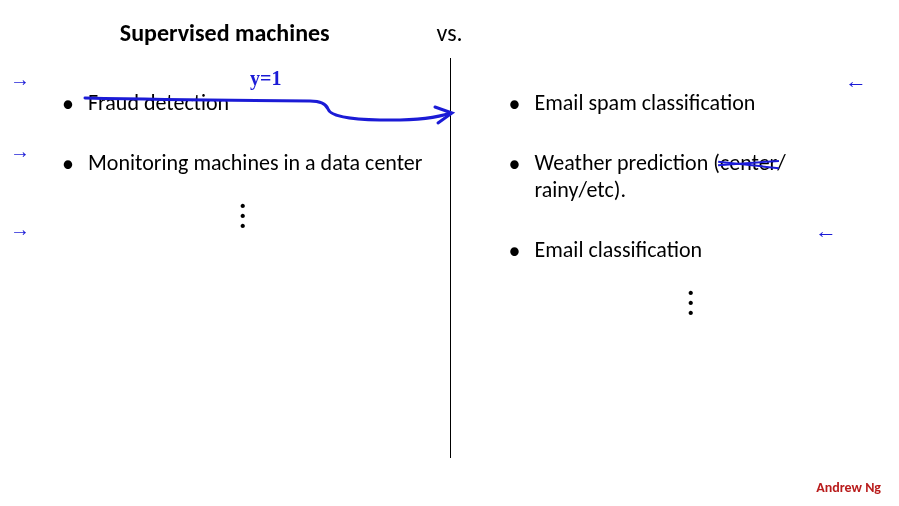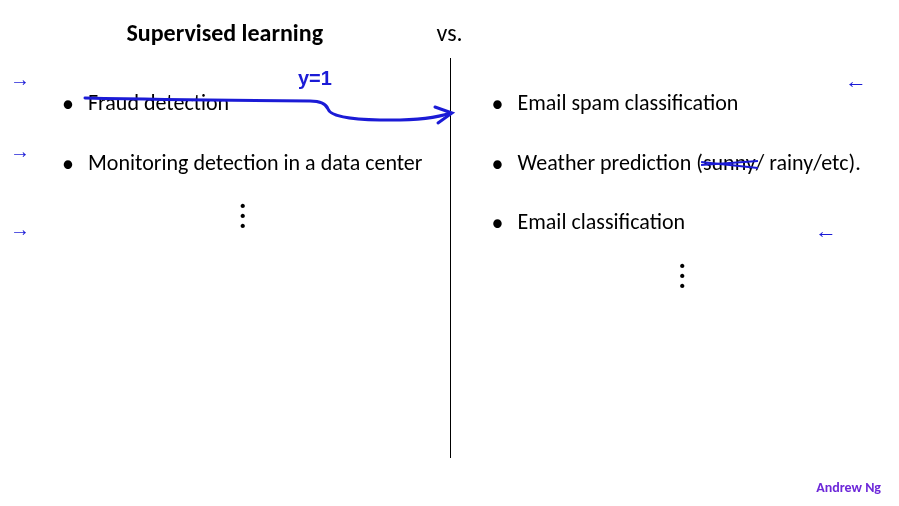--- a/index.html
+++ b/index.html
@@ -61,21 +61,21 @@
     .columns {
       display: flex;
       width: 100%;
       padding-top: 10px;
     }
     .col {
       width: 50%;
       padding: 0 24px 0 62px;
     }
     .col-right {
-      padding-left: 42px;
+      padding-left: 59px;
       padding-right: 24px;
     }
     ul.bullets {
       list-style: none;
     }
     ul.bullets li {
       position: relative;
       font-size: 22px;
       color: #000;
       line-height: 1.25;
@@ -102,45 +102,44 @@
       display: block;
       line-height: 10px;
       font-weight: bold;
     }
     .attribution {
       position: absolute;
       bottom: 10px;
       right: 18px;
       font-size: 14px;
       font-weight: bold;
-      color: #6d28d9;
+      color: #b91c1c;
     }
     
     .anno {
       position: absolute;
       pointer-events: none;
     }
     .arrow-right {
       color: #1b1bd6;
       font-family: 'Segoe Script', 'Comic Sans MS', cursive;
       font-size: 20px;
       font-weight: bold;
     }
     .arrow-left {
       color: #1b1bd6;
       font-family: 'Segoe Script', 'Comic Sans MS', cursive;
       font-size: 22px;
       font-weight: bold;
     }
     .y1-label {
       color: #1b1bd6;
-      font-family: Liberation Sans, sans-serif;
+      font-family: Liberation Serif, serif;
       font-size: 20px;
       font-weight: bold;
-      margin-left: 48px;
     }
     .strike {
       display: inline-block;
       position: relative;
     }
     .strike::after {
       content: "";
       position: absolute;
       left: -2px;
       right: -2px;
@@ -163,43 +162,43 @@
       position: absolute;
       overflow: visible;
     }
   </style>
 </head>
 <body>
 
 <div class="slide">
 
   <div class="heading-row">
-    <div class="heading-right">Supervised learning</div>
+    <div class="heading-right">Supervised machines</div>
   </div>
   <div class="vs">vs.</div>
 
   <div class="divider"></div>
 
   <div class="columns">
     <div class="col">
       <ul class="bullets">
         <li>Fraud detection</li>
-        <li>Monitoring detection in a data center</li>
+        <li>Monitoring machines in a data center</li>
       </ul>
       <div class="ellipsis">
         <span>.</span>
           <span>.</span>
           <span>.</span>
       </div>
     </div>
 
     <div class="col col-right">
       <ul class="bullets">
         <li>Email spam classification</li>
-        <li id="weather-item">Weather prediction (<span class="strike">sunny</span>/ rainy/etc).</li>
+        <li id="weather-item">Weather prediction (<span class="strike">center</span>/ rainy/etc).</li>
         <li>Email classification</li>
       </ul>
       <div class="ellipsis">
         <span>.</span>
           <span>.</span>
           <span>.</span>
       </div>
     </div>
   </div>
 

